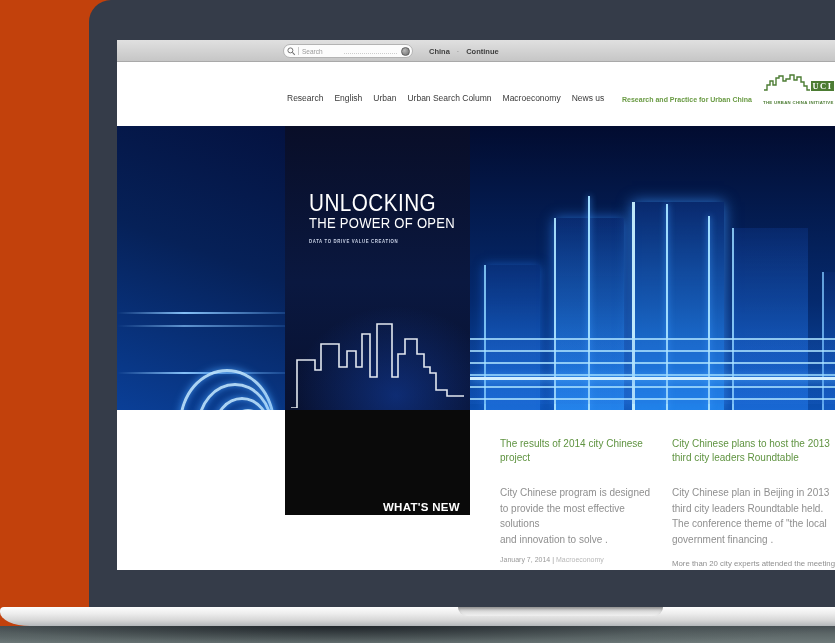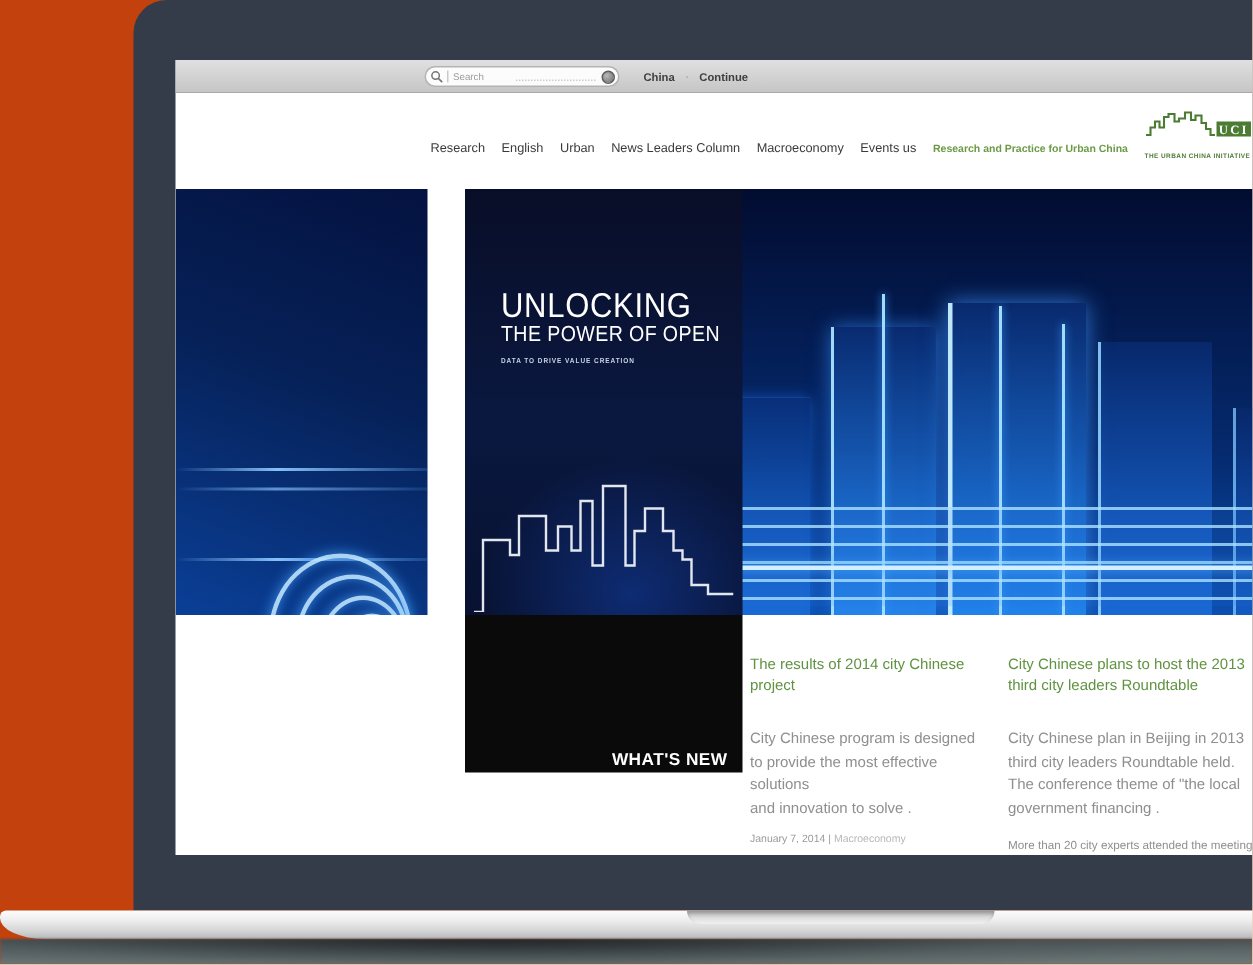--- a/index.html
+++ b/index.html
@@ -84,21 +84,21 @@
   .rings { position: absolute; left: 62px; top: 225px; width: 130px; height: 130px; }
   .ring { position: absolute; border: 3px solid rgba(190,228,255,.9); border-radius: 50%;
     box-shadow: 0 0 9px rgba(70,160,255,.8), inset 0 0 7px rgba(70,160,255,.7); }
   .tower { position: absolute; bottom: 0; }
   .vline { position: absolute; width: 2px; background: #9fdcff; box-shadow: 0 0 6px #3d9bff; filter: blur(.3px); }
   .hlines { position: absolute; left: 0; bottom: 6px; width: 100%; height: 66px;
     background: repeating-linear-gradient(180deg, rgba(170,225,255,.95) 0 2px, rgba(40,110,220,.15) 2px 12px); opacity: .85; }
   .hline-bright { position: absolute; left: 0; bottom: 30px; width: 100%; height: 3px;
     background: #d2efff; box-shadow: 0 0 8px #55b0ff; }
   
-  .center-panel { position: absolute; left: 168px; top: 86px; width: 185px; height: 330px; margin-left: 25px; }
+  .center-panel { position: absolute; left: 168px; top: 86px; width: 185px; height: 330px; }
   .panel-top { position: relative; width: 100%; height: 284px; overflow: hidden;
     background:
       radial-gradient(ellipse 80% 45% at 60% 95%, rgba(20,70,180,.5), rgba(10,20,60,0) 70%),
       linear-gradient(180deg, #090e28 0%, #0a1840 55%, #081130 100%); }
   .hero-text { position: absolute; left: 24px; top: 66px; transform: scaleX(.9); transform-origin: left top; }
   .hero-text .l1 { font-size: 23px; font-weight: 300; color: #fff; letter-spacing: .5px; line-height: 1; white-space: nowrap; }
   .hero-text .l2 { font-size: 14.5px; font-weight: 300; color: #fff; letter-spacing: .3px; line-height: 1.15; white-space: nowrap; }
   .hero-text .sub { font-size: 4.8px; font-weight: bold; color: #c9d2e6; letter-spacing: .7px; margin-top: 7px; white-space: nowrap; }
   .skyline { position: absolute; left: 6px; bottom: 2px; }
   .panel-bottom { position: relative; width: 100%; height: 105px; background: #0a0a0a; }
@@ -141,23 +141,23 @@
         <span>China</span>
         <span class="sep">·</span>
         <span>Continue</span>
       </div>
     </div>
 
     <div class="nav">
       <span>Research</span>
       <span>English</span>
       <span>Urban</span>
-      <span>News Leaders Column</span>
+      <span>Urban Search Column</span>
       <span>Macroeconomy</span>
-      <span>Events us</span>
+      <span>News us</span>
     </div>
 
     <div class="tagline">Research and Practice for Urban China</div>
 
     <div class="logo">
       <svg width="72" height="21" viewBox="0 0 72 21">
         <polyline points="1,16 4,16 4,11 7,11 7,7 10,7 10,11 13,11 13,4 16,4 16,2 20,2 20,7 23,7 23,5 27,5 27,1 31,1 31,6 34,6 34,3 38,3 38,8 41,8 41,12 44,12 44,16 47,16" fill="none" stroke="#4c7c33" stroke-width="1.4"></polyline>
         <rect x="48" y="7" width="23" height="10" fill="#4c7c33"></rect>
         <text x="59.5" y="15" text-anchor="middle" font-family="Liberation Serif, serif" font-size="8.5" font-weight="bold" fill="#ffffff" letter-spacing="1.5">UCI</text>
       </svg>

